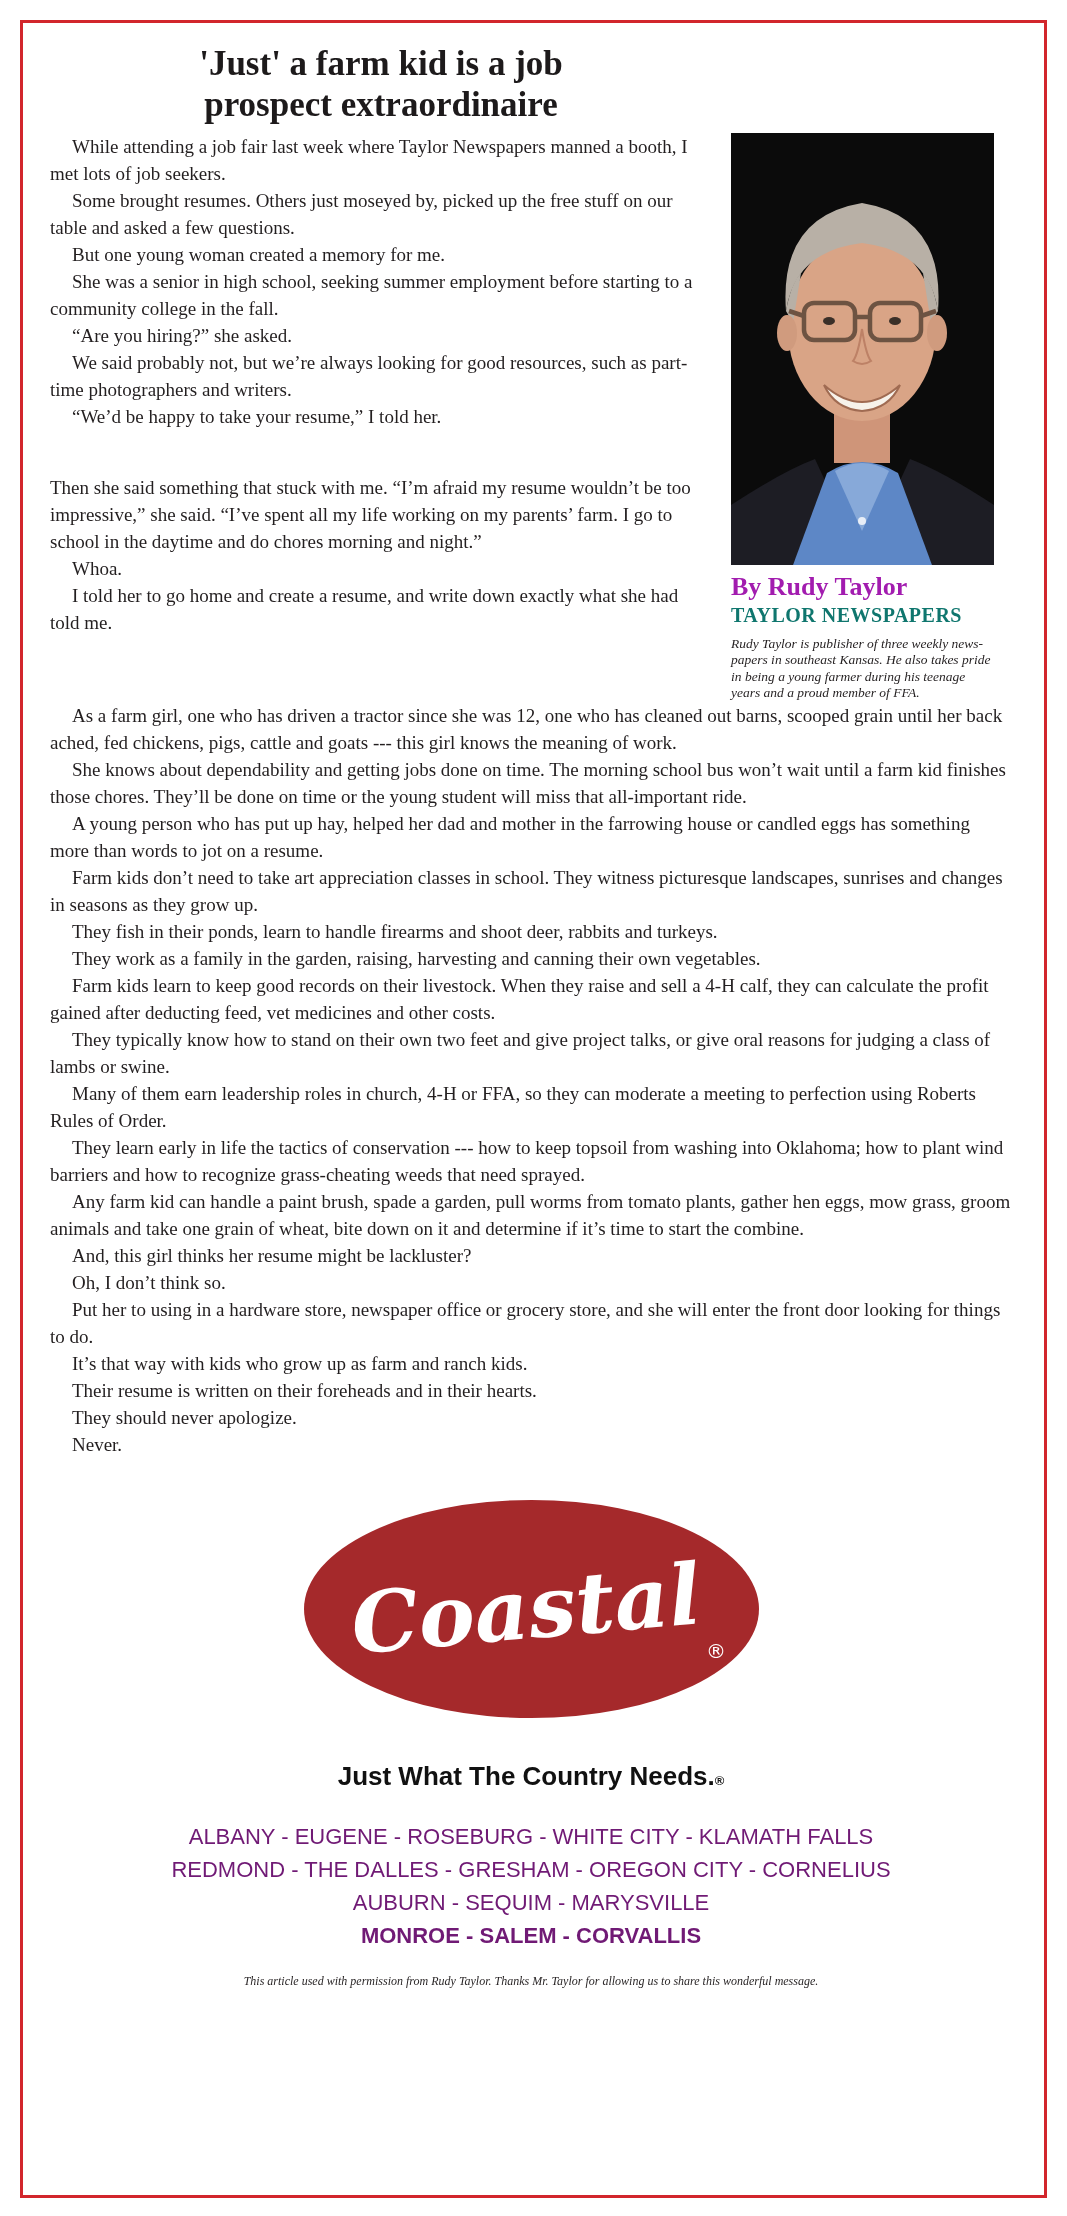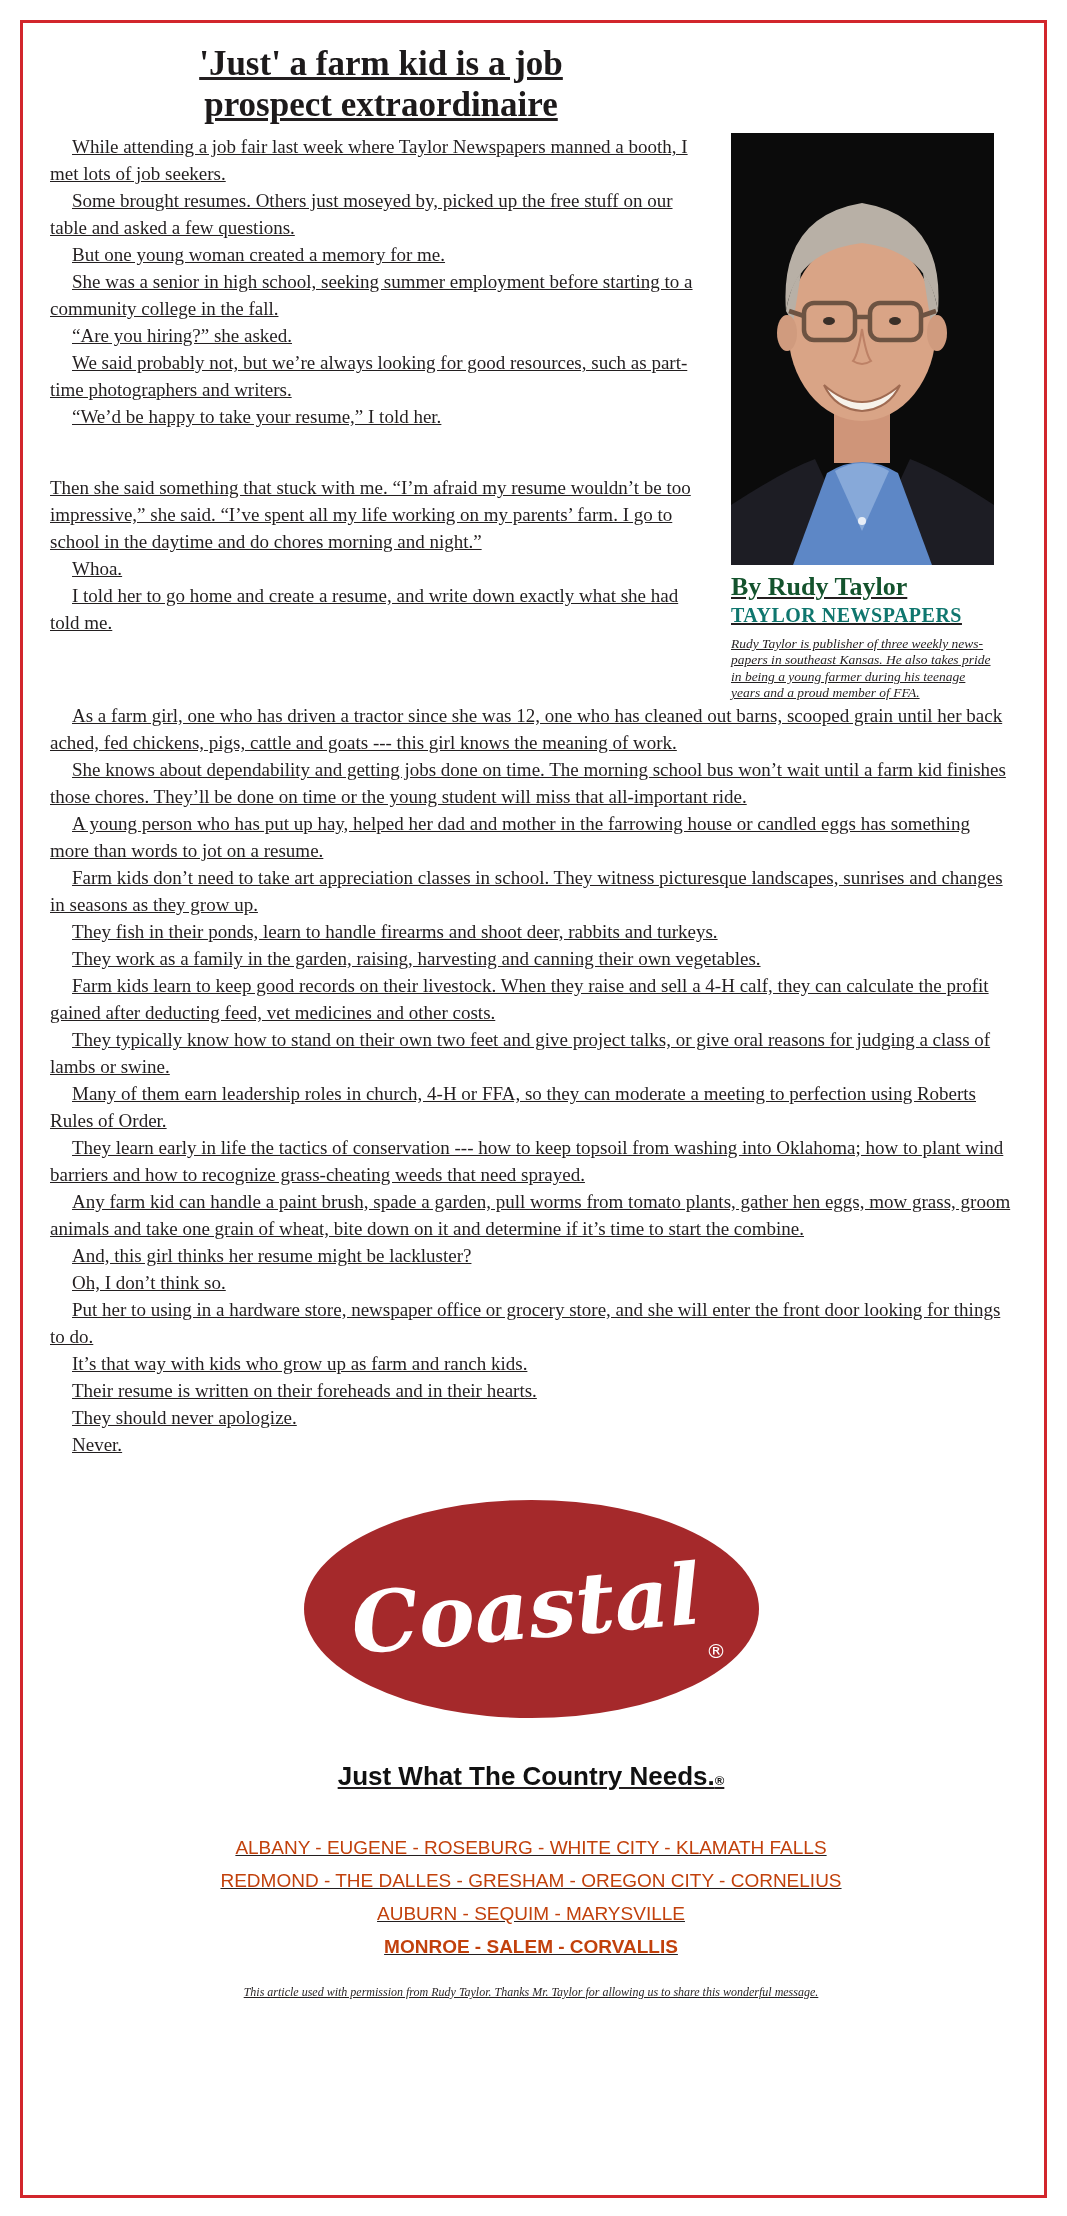--- a/index.html
+++ b/index.html
@@ -10,56 +10,56 @@
     overflow:hidden;
     font-family:"Liberation Serif", serif;
     color:#231f20;
   }
   .border-frame{
     position:absolute;left:20px;top:20px;right:20px;bottom:18px;
     border:3px solid #d2262c;
     pointer-events:none;
   }
   .content{
-    position:absolute;left:50px;top:44px;right:53px;text-decoration:underline;
+    position:absolute;left:50px;top:44px;right:53px;
   }
   .page-title{
     width:662px;
     text-align:center;
     font-size:35px;line-height:1.16;font-weight:bold;
     color:#1d1a1b;
     margin:0 0 8px 0;
   }
   .top-row{display:flex;}
   .col-left{width:662px;flex:0 0 662px;}
   .col-right{width:266px;flex:0 0 266px;margin-left:19px;}
   .para{
     margin:0;
     font-size:19px;line-height:27px;
     text-indent:22px;
   }
   .para.noindent{text-indent:0;margin-top:44px;}
   .full-col .para{width:962px;}
   .portrait{display:block;width:263px;height:432px;}
-  .byline-name{font-size:26px;font-weight:bold;margin:8px 0 0 0;line-height:1.1;color:#14532d;}
+  .byline-name{font-size:26px;font-weight:bold;margin:8px 0 0 0;line-height:1.1;color:#a21caf;}
   .byline-org{font-size:20px;font-weight:bold;margin:2px 0 10px 0;line-height:1.1;letter-spacing:.5px;color:#0f766e;}
   .bio{font-style:italic;font-size:13.5px;line-height:16.5px;}
   .coastal-block{margin-top:42px;text-align:center;width:962px;}
   .coastal-logo{display:inline-block;width:455px;height:218px;}
   .tagline{
     font-family:"Liberation Sans", sans-serif;
     font-weight:bold;font-size:26px;color:#111;
     margin-top:39px;
     text-align:center;
   }
   .tagline .reg{font-size:13px;vertical-align:baseline;}
   .locations{
-    margin-top:39px;
+    margin-top:28px;
     font-family:"Liberation Sans", sans-serif;
-    font-size:19px;line-height:33px;color:#c2410c;
+    font-size:22px;line-height:33px;color:#701a75;
   }
   .locations div:last-child{font-weight:bold;}
   .footer-note{
     margin-top:22px;text-align:center;width:962px;
     font-style:italic;font-size:12px;color:#2a2627;
   }
 </style>
 </head>
 <body>
 

